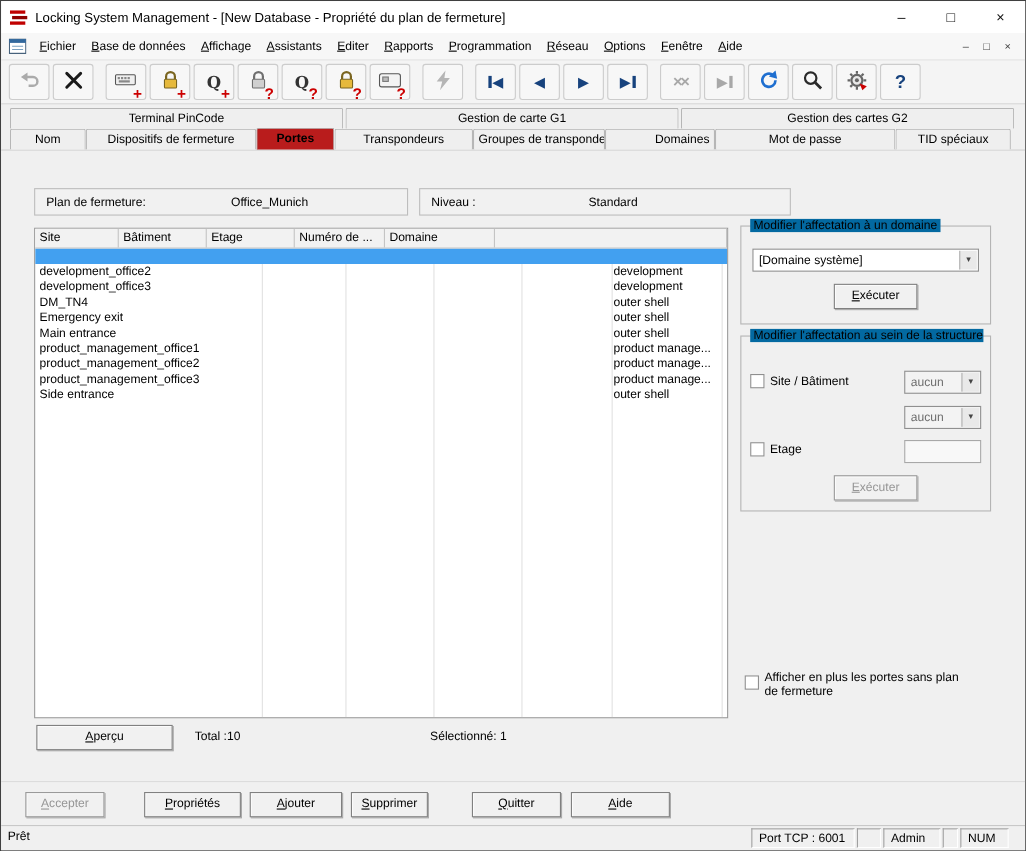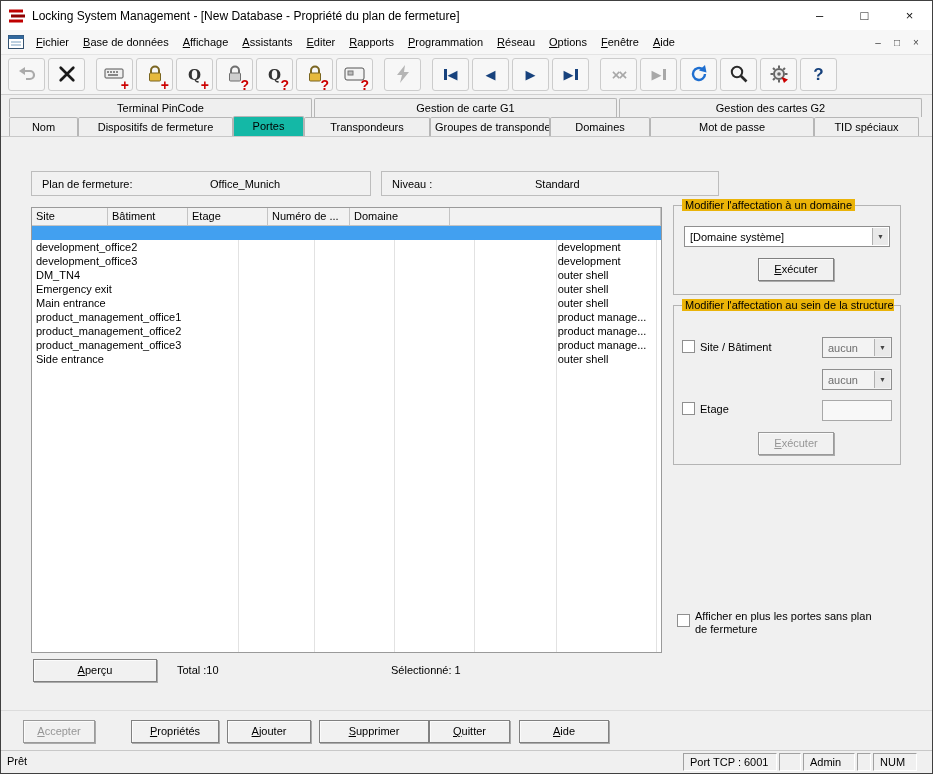--- a/index.html
+++ b/index.html
@@ -34,23 +34,23 @@
   .gx { color:#a8a8a8; font-weight:bold; font-size:15px; letter-spacing:-2px; }
   .qmark { color:#17427d; font-weight:bold; font-size:17px; }
   .sep { width:5px; flex:0 0 auto; }
 
   
   .tabzone { height:42px; background:#f0f0f0; padding:3px 8px 0 8px; border-bottom:1px solid #c8c8c8; }
   .tabrow { display:flex; }
   .tab { text-align:center; padding:3px 4px 2px; border:1px solid #b6b6b6; border-bottom:none; border-radius:2px 2px 0 0; background:#efefef; white-space:nowrap; overflow:hidden; height:19px; }
   .tabrow1 .tab { flex:1 1 0; margin-right:2px; }
   .tabrow2 .tab { flex:0 0 auto; margin-right:0; }
-  .tab.active { background:#14b8a6; position:relative; z-index:3; margin-top:-1px; height:20px; }
+  .tab.active { background:#b91c1c; position:relative; z-index:3; margin-top:-1px; height:20px;font-weight:bold; }
   .tw0{width:69px;} .tw1{width:155px;} .tw2{width:71px;} .tw3{width:126px;}
-  .tw4{width:120px;} .tw5{width:100px;} .tw6{width:164px;} .tw7{width:105px;}
+  .tw4{width:120px;} .tw5{width:100px;text-align:right;} .tw6{width:164px;} .tw7{width:105px;}
 
   
   .content { position:relative; height:573px; background:#f0f0f0; }
   .fieldbox { position:absolute; height:25px; border:1px solid #bdbdbd; background:#f1f1f1; }
   .fieldbox .lab { position:absolute; top:6px; left:10px; }
   .fieldbox .val { position:absolute; top:6px;margin-left:43px; }
 
   
   .table { position:absolute; left:30px; top:70px; width:631px; height:446px; border:1px solid #9a9a9a; background:#fff; display:flex; flex-direction:column; }
   .thead { display:flex; height:18px; background:#f2f2f2; border-bottom:1px solid #c4c4c4; flex:0 0 auto; }
@@ -62,21 +62,21 @@
   .trow { display:flex; height:14px; }
   .trow.selected { background:#42a0f0;flex-direction:column; }
   .td { padding:0 4px; white-space:nowrap; overflow:hidden; height:14px; line-height:14px; }
   .c0{width:207px;} .c1{width:76px;} .c2{width:80px;} .c3{width:80px;} .c4{width:82px;} .c5{width:100px;} .c6{flex:1;}
 
   
   .btn { display:block; text-align:center; border:1px solid #808080; background:#f1f1f1; box-shadow:inset 1px 1px 0 #fbfbfb, 1px 1px 0 #aaa; line-height:21px; height:23px; position:absolute; }
   .btn.disabled { color:#969696; border-color:#9a9a9a; }
   .accel::first-letter { text-decoration:underline; }
   .groupbox { position:absolute; border:1px solid #b4b4b4; }
-  .gbtitle { position:absolute; top:-7px; left:8px; background:#eab308; padding:0 3px; max-width:212px; white-space:nowrap; overflow:hidden; }
+  .gbtitle { position:absolute; top:-7px; left:8px; background:#0369a1; padding:0 3px; max-width:212px; white-space:nowrap; overflow:hidden; }
   .combo { position:absolute; height:21px; border:1px solid #8f8f8f; background:#fff; }
   .combo .cval { position:absolute; left:5px; top:4px; right:20px; white-space:nowrap; overflow:hidden; }
   .combo .drop { position:absolute; top:1px; right:1px; bottom:1px; width:16px; background:#e9e9e9; border-left:1px solid #b0b0b0; text-align:center; font-size:7px; line-height:17px; color:#444; }
   .combo.dis { background:#f3f3f3; color:#6e6e6e; }
   .checkbox { position:absolute; width:13px; height:13px; border:1px solid #8f8f8f; background:#fff; }
   .cblabel { position:absolute; white-space:nowrap; }
   .textinput { position:absolute; height:21px; border:1px solid #a8a8a8; background:#f8f8f8; }
   .freetext { position:absolute; white-space:nowrap; }
 
   
@@ -464,21 +464,21 @@
 
     <div class="btn accel" style="left:32px; top:522px; width:124px;">Aperçu</div>
     <span class="freetext" style="left:176px; top:527px;">Total :10</span>
     <span class="freetext" style="left:390px; top:527px;">Sélectionné: 1</span>
   </div>
 
   <div class="bottombar">
     <div class="btn accel disabled" style="left:22px; top:9px; width:72px;">Accepter</div>
     <div class="btn accel" style="left:130px; top:9px; width:88px;">Propriétés</div>
     <div class="btn accel" style="left:226px; top:9px; width:84px;">Ajouter</div>
-    <div class="btn accel" style="left:318px; top:9px; width:110px;">Supprimer</div>
+    <div class="btn accel" style="left:318px; top:9px; width:70px;">Supprimer</div>
     <div class="btn accel" style="left:428px; top:9px; width:81px;">Quitter</div>
     <div class="btn accel" style="left:518px; top:9px; width:90px;">Aide</div>
   </div>
 
   <div class="statusbar">
     <span class="sbleft">Prêt</span>
     <span class="sbseg" style="min-width:94px;">Port TCP : 6001</span>
     <span class="sbseg" style="min-width:22px;"></span>
     <span class="sbseg" style="min-width:52px;">Admin</span>
     <span class="sbseg" style="min-width:14px;"></span>

